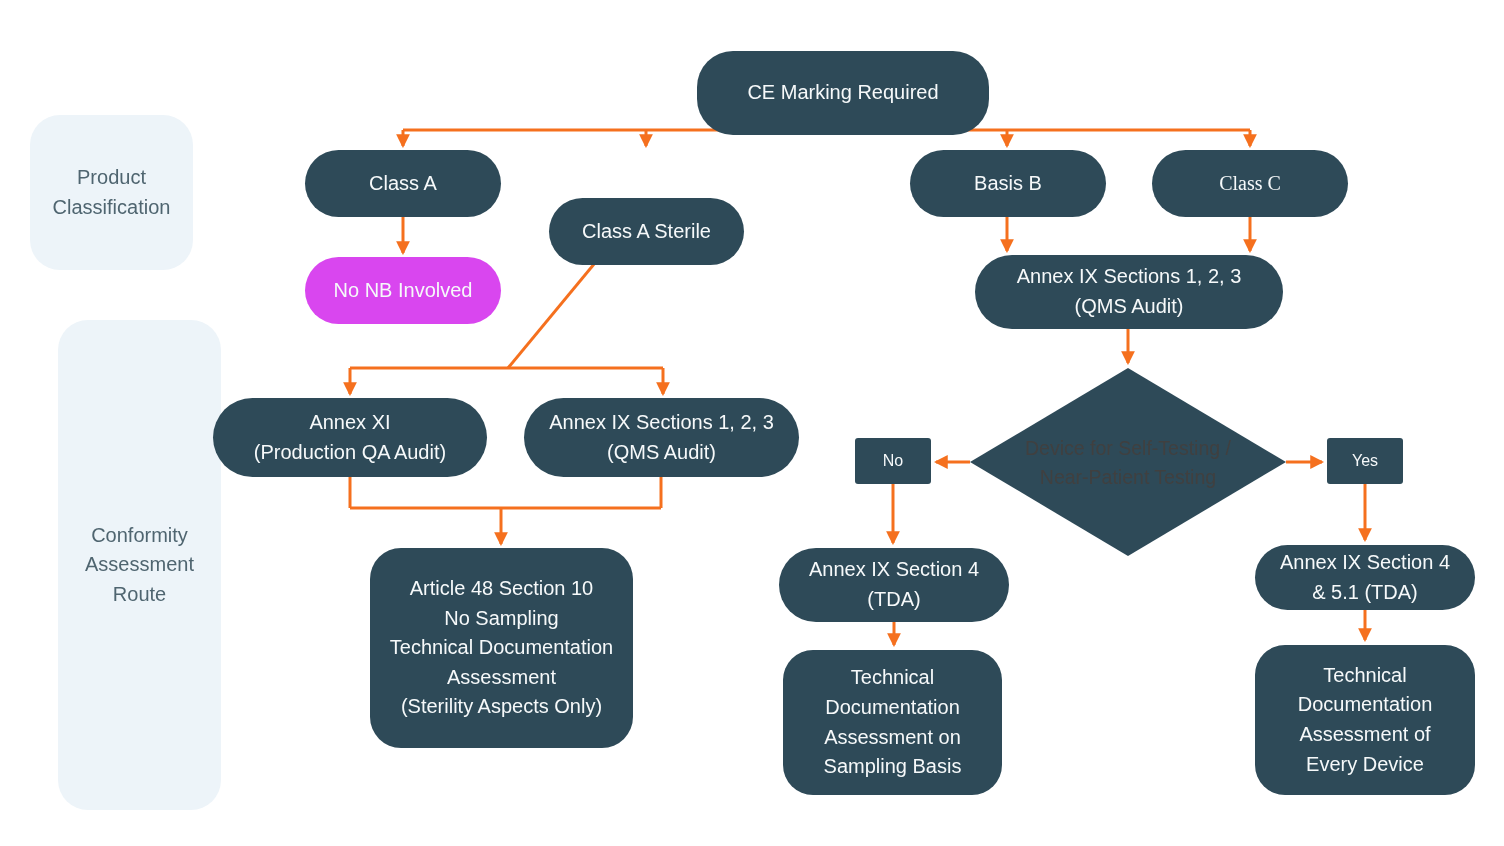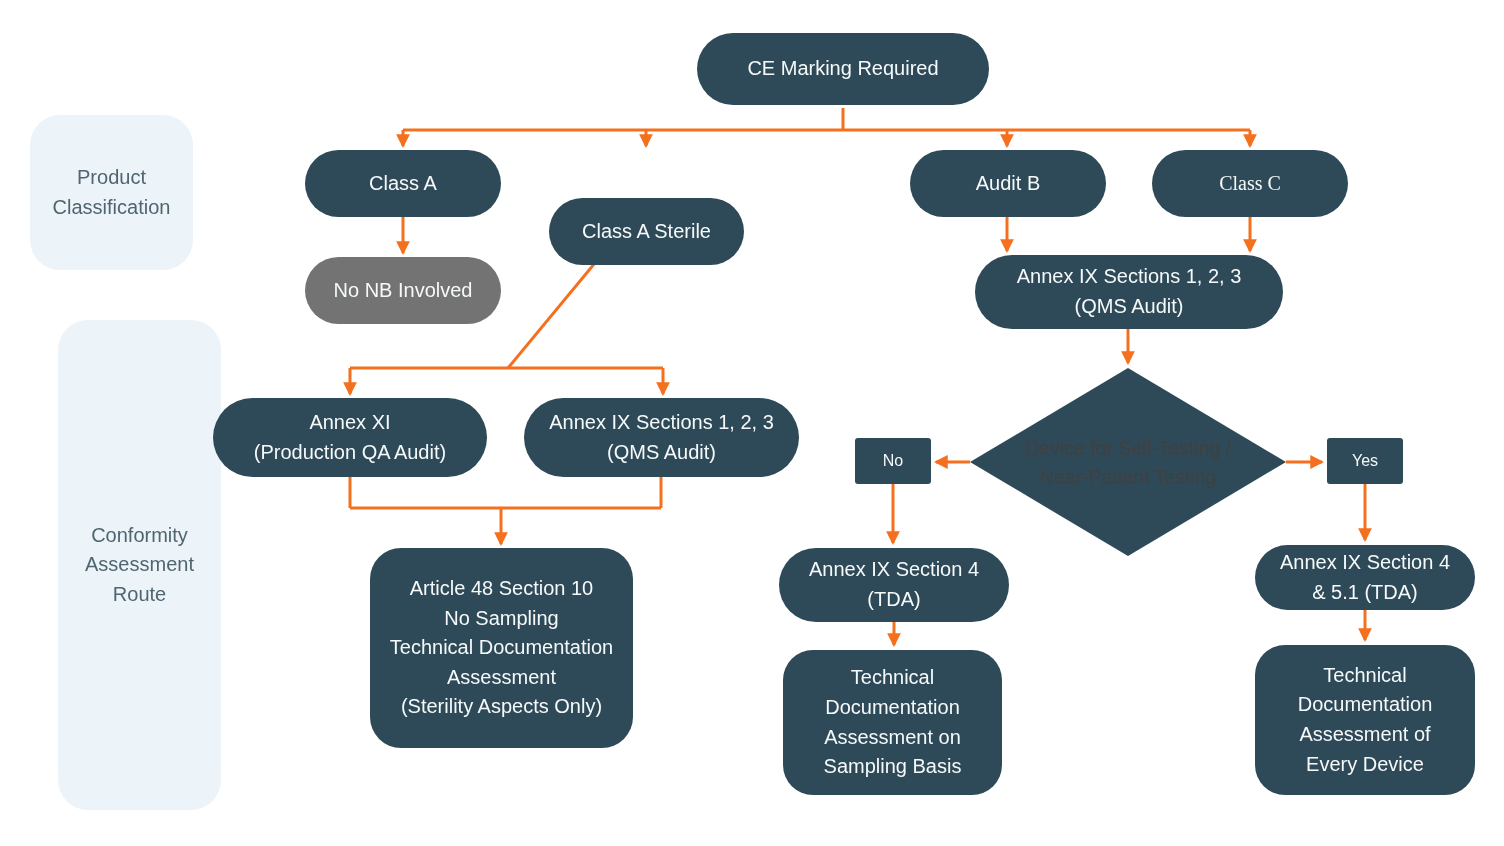--- a/index.html
+++ b/index.html
@@ -16,21 +16,21 @@
   .node{
     position:absolute;z-index:1;
     display:flex;align-items:center;justify-content:center;
     text-align:center;
     background:#2E4A58;color:#F6F9FA;
     font-size:20px;line-height:1.48;
     white-space:pre-line;
     box-sizing:border-box;
     padding:4px 10px;
   }
-  .node.light{background:#737373;}
+  .node.light{background:#d946ef;}
   .node.side{
     background:#EDF4F9;color:#4F6570;
   }
   .node.tiny{font-size:16px;padding:10px 4px;}
   .diamond-label{
     position:absolute;z-index:2;
     display:flex;align-items:center;justify-content:center;
     text-align:center;color:#404040;font-size:19.5px;line-height:1.5;
     white-space:pre-line;
   }
@@ -84,25 +84,25 @@
 
     <polygon points="1128,368 1286,462 1128,556 970,462" fill="#2E4A58"></polygon>
   </svg>
 
   <div class="node side" style="left:30px;top:115px;width:163px;height:155px;border-radius:30px;">Product
 Classification</div>
   <div class="node side" style="left:30px;top:320px;width:163px;height:490px;border-radius:30px;margin-left:28px;">Conformity
 Assessment
 Route</div>
 
-  <div class="node" style="left:697px;top:33px;width:292px;height:72px;border-radius:36px;">CE Marking Required</div>
+  <div class="node" style="left:697px;top:51px;width:292px;height:84px;border-radius:36px;">CE Marking Required</div>
 
   <div class="node" style="left:305px;top:150px;width:196px;height:67px;border-radius:34px;">Class A</div>
   <div class="node" style="left:549px;top:150px;width:195px;height:67px;border-radius:34px;margin-top:48px;">Class A Sterile</div>
-  <div class="node" style="left:910px;top:150px;width:196px;height:67px;border-radius:34px;">Audit B</div>
+  <div class="node" style="left:910px;top:150px;width:196px;height:67px;border-radius:34px;">Basis B</div>
   <div class="node" style="left:1152px;top:150px;width:196px;height:67px;border-radius:34px;font-family:Liberation Serif, serif;">Class C</div>
 
   <div class="node light" style="left:305px;top:257px;width:196px;height:67px;border-radius:34px;">No NB Involved</div>
 
   <div class="node" style="left:975px;top:255px;width:308px;height:74px;border-radius:37px;">Annex IX Sections 1, 2, 3
 (QMS Audit)</div>
 
   <div class="diamond-label" style="left:990px;top:430px;width:276px;height:66px;">Device for Self-Testing /
 Near-Patient Testing</div>
 

